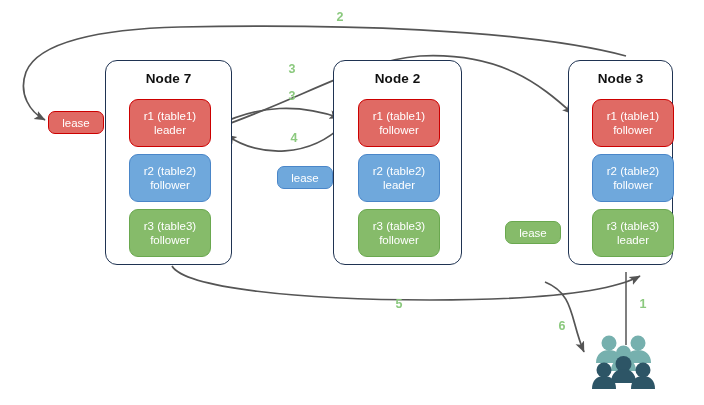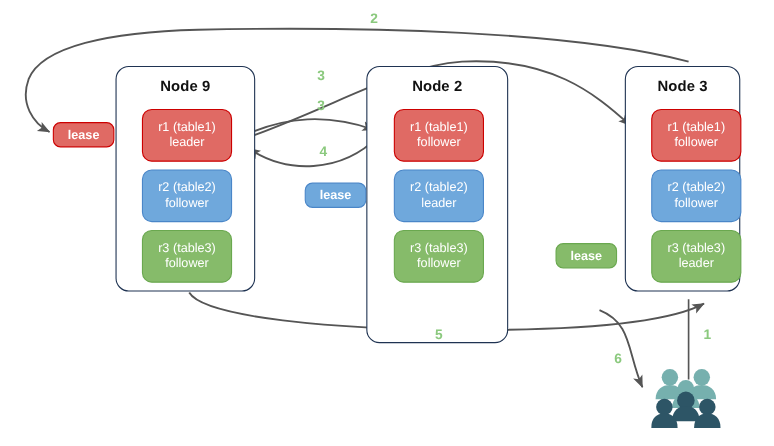--- a/index.html
+++ b/index.html
@@ -67,21 +67,20 @@
     position: absolute;
     box-sizing: border-box;
     border-radius: 7px;
     display: flex;
     align-items: center;
     justify-content: center;
     color: #ffffff;
     font-size: 11.5px;
     border-width: 1.4px;
     border-style: solid;
-    font-weight: bold;
   }
   .step-label {
     position: absolute;
     color: #8bc97e;
     font-size: 12.5px;
     font-weight: bold;
     text-align: center;
     width: 20px;
   }
   #users-icon {
@@ -110,39 +109,39 @@
     <path d="M 344,124 C 310,158 260,158 226,135" fill="none" stroke="#555555" stroke-width="1.7" marker-end="url(#arrowhead)"></path>
 
     <path d="M 172,266 C 185,288 300,300 430,300 C 545,300 610,292 640,276" fill="none" stroke="#555555" stroke-width="1.7" marker-end="url(#arrowhead)"></path>
 
     <path d="M 626,345 L 626,272" fill="none" stroke="#555555" stroke-width="1.5"></path>
 
     <path d="M 545,282 C 575,294 570,320 584,352" fill="none" stroke="#555555" stroke-width="1.7" marker-end="url(#arrowhead)"></path>
   </svg>
 
   <div class="node-box" style="left:105px; top:60px; width:127px; height:205px;">
-    <div class="node-title">Node 9</div>
+    <div class="node-title">Node 7</div>
     <div class="replica" style="left:23px; top:38px; width:82px; height:48px;
                 background:#e06a64; border-color:#cc0000;">
       <span>r1 (table1)</span>
       <span>leader</span>
     </div>
     <div class="replica" style="left:23px; top:93px; width:82px; height:48px;
                 background:#6fa8dc; border-color:#4a86c8;">
       <span>r2 (table2)</span>
       <span>follower</span>
     </div>
     <div class="replica" style="left:23px; top:148px; width:82px; height:48px;
                 background:#86bb6a; border-color:#6aa84f;">
       <span>r3 (table3)</span>
       <span>follower</span>
     </div>
   </div>
 
-  <div class="node-box" style="left:333px; top:60px; width:129px; height:252px;">
+  <div class="node-box" style="left:333px; top:60px; width:129px; height:205px;">
     <div class="node-title">Node 2</div>
     <div class="replica" style="left:24px; top:38px; width:82px; height:48px;
                 background:#e06a64; border-color:#cc0000;">
       <span>r1 (table1)</span>
       <span>follower</span>
     </div>
     <div class="replica" style="left:24px; top:93px; width:82px; height:48px;
                 background:#6fa8dc; border-color:#4a86c8;">
       <span>r2 (table2)</span>
       <span>leader</span>

